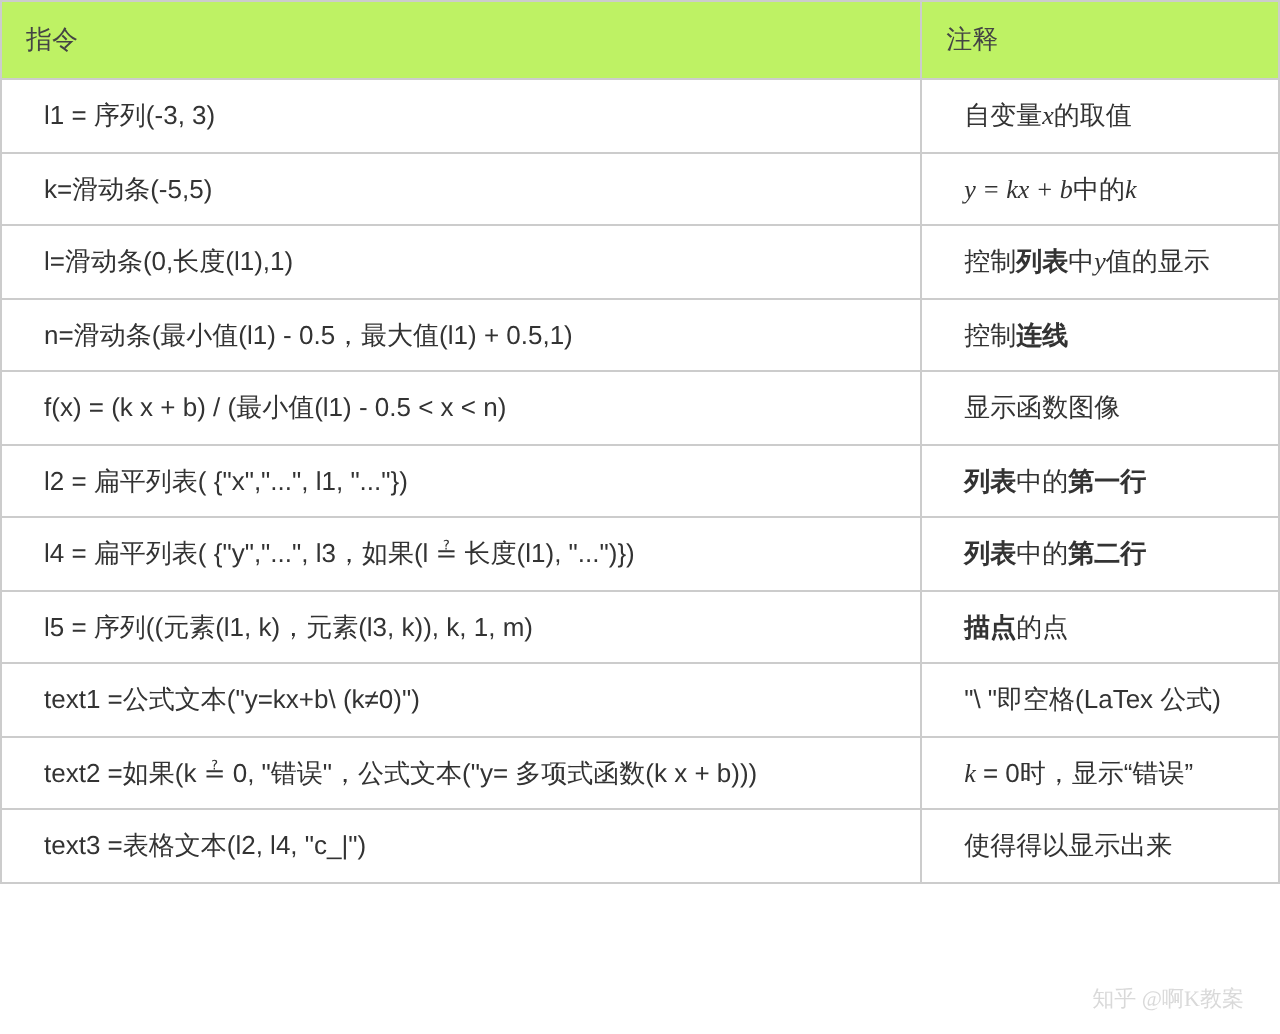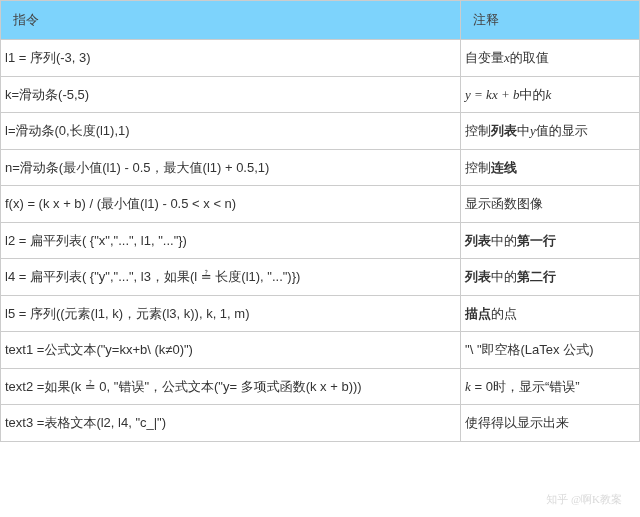--- a/index.html
+++ b/index.html
@@ -12,30 +12,30 @@
     }
     table {
       width: 100%;
       border-collapse: collapse;
       font-size: 13px;
       color: #333;
     }
     th {
       text-align: left;
       padding: 10px 12px 10px 12px;
-      background: #7dd3fc;
+      background: #bef264;
       border-right: 1px solid #ccc;
       border-top: 1px solid #ccc;
       border-bottom: 1px solid #ccc;
       font-weight: normal;
       color: #444;
     }
     th:first-child { border-left: 1px solid #ccc; }
     td {
-      padding: 8px 4px;
+      padding: 8px 21px;
       border-right: 1px solid #ccc;
       border-bottom: 1px solid #ccc;
       vertical-align: middle;
       line-height: 1.5;
     }
     td:first-child { border-left: 1px solid #ccc; }
     .col-cmd { width: 72%; }
     .col-note { width: 28%; }
     i.math { font-style: italic; font-family: "Times New Roman", serif; }
     .watermark {

